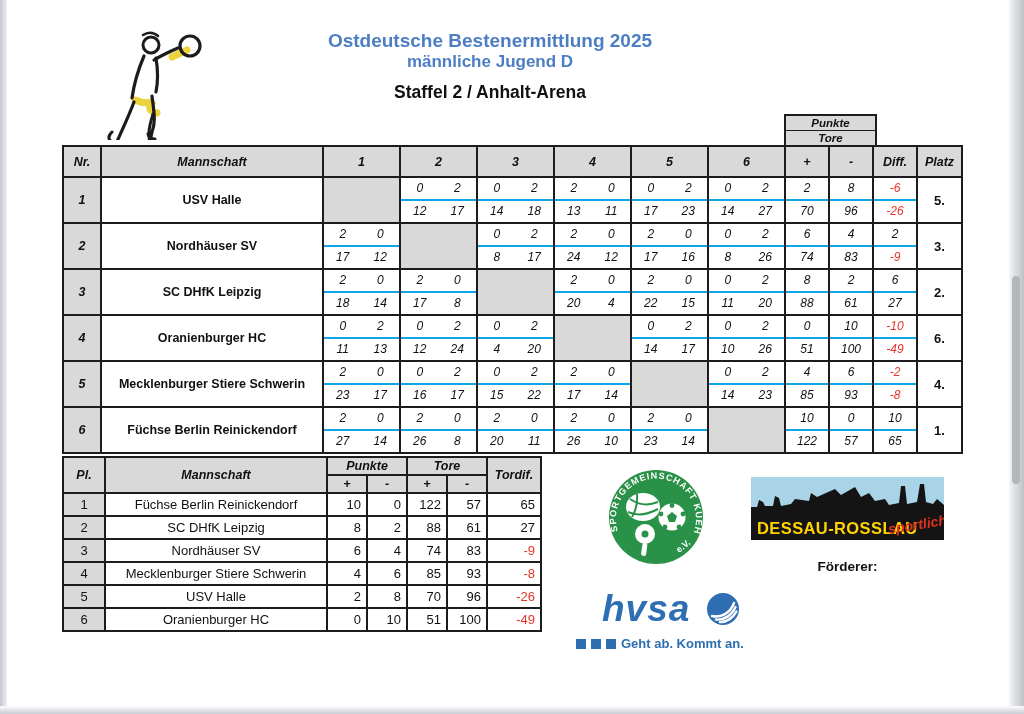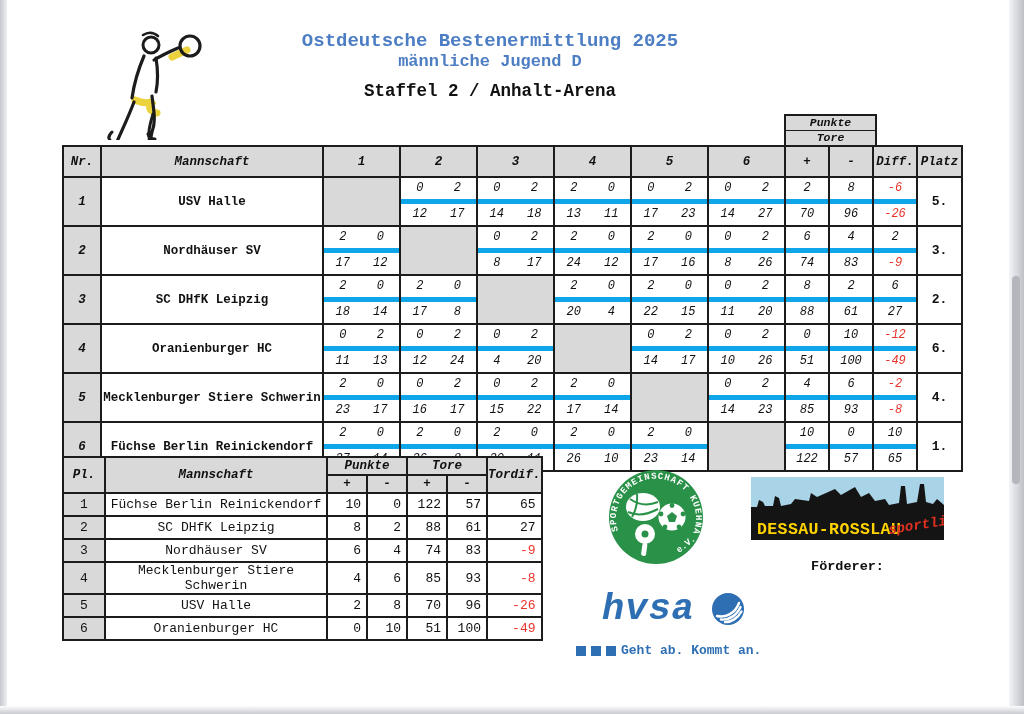--- a/index.html
+++ b/index.html
@@ -1,17 +1,17 @@
 <!DOCTYPE html>
 <html><head>
 <meta charset="utf-8">
 <style>
   html,body{margin:0;padding:0;background:#e9eaee;}
   .sheet{position:relative;width:1024px;height:714px;background:#ffffff;overflow:hidden;
-         font-family:Liberation Mono, monospace;color:#111;}
+         font-family:Liberation Sans, sans-serif;color:#111;}
   
   .edge-left{position:absolute;left:0;top:0;width:7px;height:100%;
              background:linear-gradient(90deg,#c7c8ce,#eef0f4);}
   .edge-right{position:absolute;right:0;top:0;width:15px;height:100%;
              background:linear-gradient(270deg,#bfc0c6,#f4f5f8);}
   .edge-bottom{position:absolute;left:0;bottom:0;width:100%;height:8px;
              background:linear-gradient(0deg,#c9cacf,#fdfdfe);}
   .scroll-thumb{position:absolute;right:4px;top:276px;width:8px;height:208px;
              background:#b5b6bb;border-radius:4px;}
   
@@ -26,41 +26,41 @@
   .mini-bottom{border-top:1px solid #1c1c1c;}
   
   .results-wrap{position:absolute;left:62px;top:145px;}
   table{border-collapse:collapse;table-layout:fixed;}
   .results td{border:2px solid #1c1c1c;padding:0;text-align:center;vertical-align:middle;font-size:12px;}
   .results tr.head td{background:#d9d9d9;font-weight:bold;font-style:italic;height:29px;font-size:12.5px;}
   .results td.nr{background:#d9d9d9;font-weight:bold;font-style:italic;font-size:12.5px;}
   .results td.team{font-weight:bold;font-size:12.5px;}
   .half{height:21px;line-height:21px;font-style:italic;}
   .half span{display:inline-block;width:50%;}
-  .gls{border-top:5px solid #0ea5e9;}
+  .gls{border-top:2px solid #0ea5e9;}
   td.match.self{background:#d9d9d9;}
   td.match.self .gls{border-top:none;}
   td.platz{font-weight:bold;font-size:13px;font-style:normal;}
   .neg{color:#e8332a;}
   
   .standings-wrap{position:absolute;left:62px;top:456px;}
   .standings td{border:2px solid #1c1c1c;padding:0;text-align:center;vertical-align:middle;font-size:13px;height:21px;}
   .standings tr.head td{background:#d9d9d9;font-weight:bold;font-style:italic;height:16px;font-size:12.5px;}
   .standings td.pl{background:#d9d9d9;}
   .standings td.num{text-align:right;padding-right:5px;}
   
   .kuehnau{position:absolute;left:603px;top:466px;}
   .dessau{position:absolute;left:751px;top:477px;}
   .foerderer{position:absolute;left:751px;top:559px;width:193px;text-align:center;
              font-weight:bold;font-size:13.5px;color:#111;}
   .hvsa{position:absolute;left:576px;top:591px;width:200px;color:#2d6fb2;}
   .hvsa-top{display:flex;align-items:center;gap:16px;padding-left:26px;}
   .hvsa-word{font-size:37px;font-weight:bold;font-style:italic;letter-spacing:1px;line-height:36px;}
   .hvsa-l1{font-size:13px;font-weight:bold;margin-top:2px;letter-spacing:.2px;}
-  .hvsa-l2{display:flex;align-items:center;gap:5px;font-size:13px;font-weight:bold;margin-top:16px;}
+  .hvsa-l2{display:flex;align-items:center;gap:5px;font-size:13px;font-weight:bold;margin-top:9px;}
   .sq{width:10px;height:10px;background:#2d6fb2;display:inline-block;}
   .lotto{position:absolute;left:818px;top:580px;width:95px;height:88px;background:#ffd800;
          border-radius:5px;text-align:center;}
   .lotto-word{font-size:20px;font-weight:bold;color:#d5251d;letter-spacing:1px;line-height:18px;margin-top:-2px;}
   .lotto-region{font-size:11px;font-weight:bold;color:#d5251d;margin-top:2px;}
 </style>
 </head>
 <body>
 
 <div class="sheet">
@@ -288,21 +288,21 @@
             </td>
             <td class="sum">
               <div class="half">0</div>
               <div class="half gls">51</div>
             </td>
             <td class="sum">
               <div class="half">10</div>
               <div class="half gls">100</div>
             </td>
             <td class="sum">
-              <div class="half neg">-12</div>
+              <div class="half neg">-10</div>
               <div class="half gls neg">-49</div>
             </td>
             <td class="platz">6.</td>
           </tr>
 
           <tr>
             <td class="nr">5</td>
             <td class="team">Mecklenburger Stiere Schwerin</td>
             <td class="match">
               <div class="half"><span>2</span><span>0</span></div>

